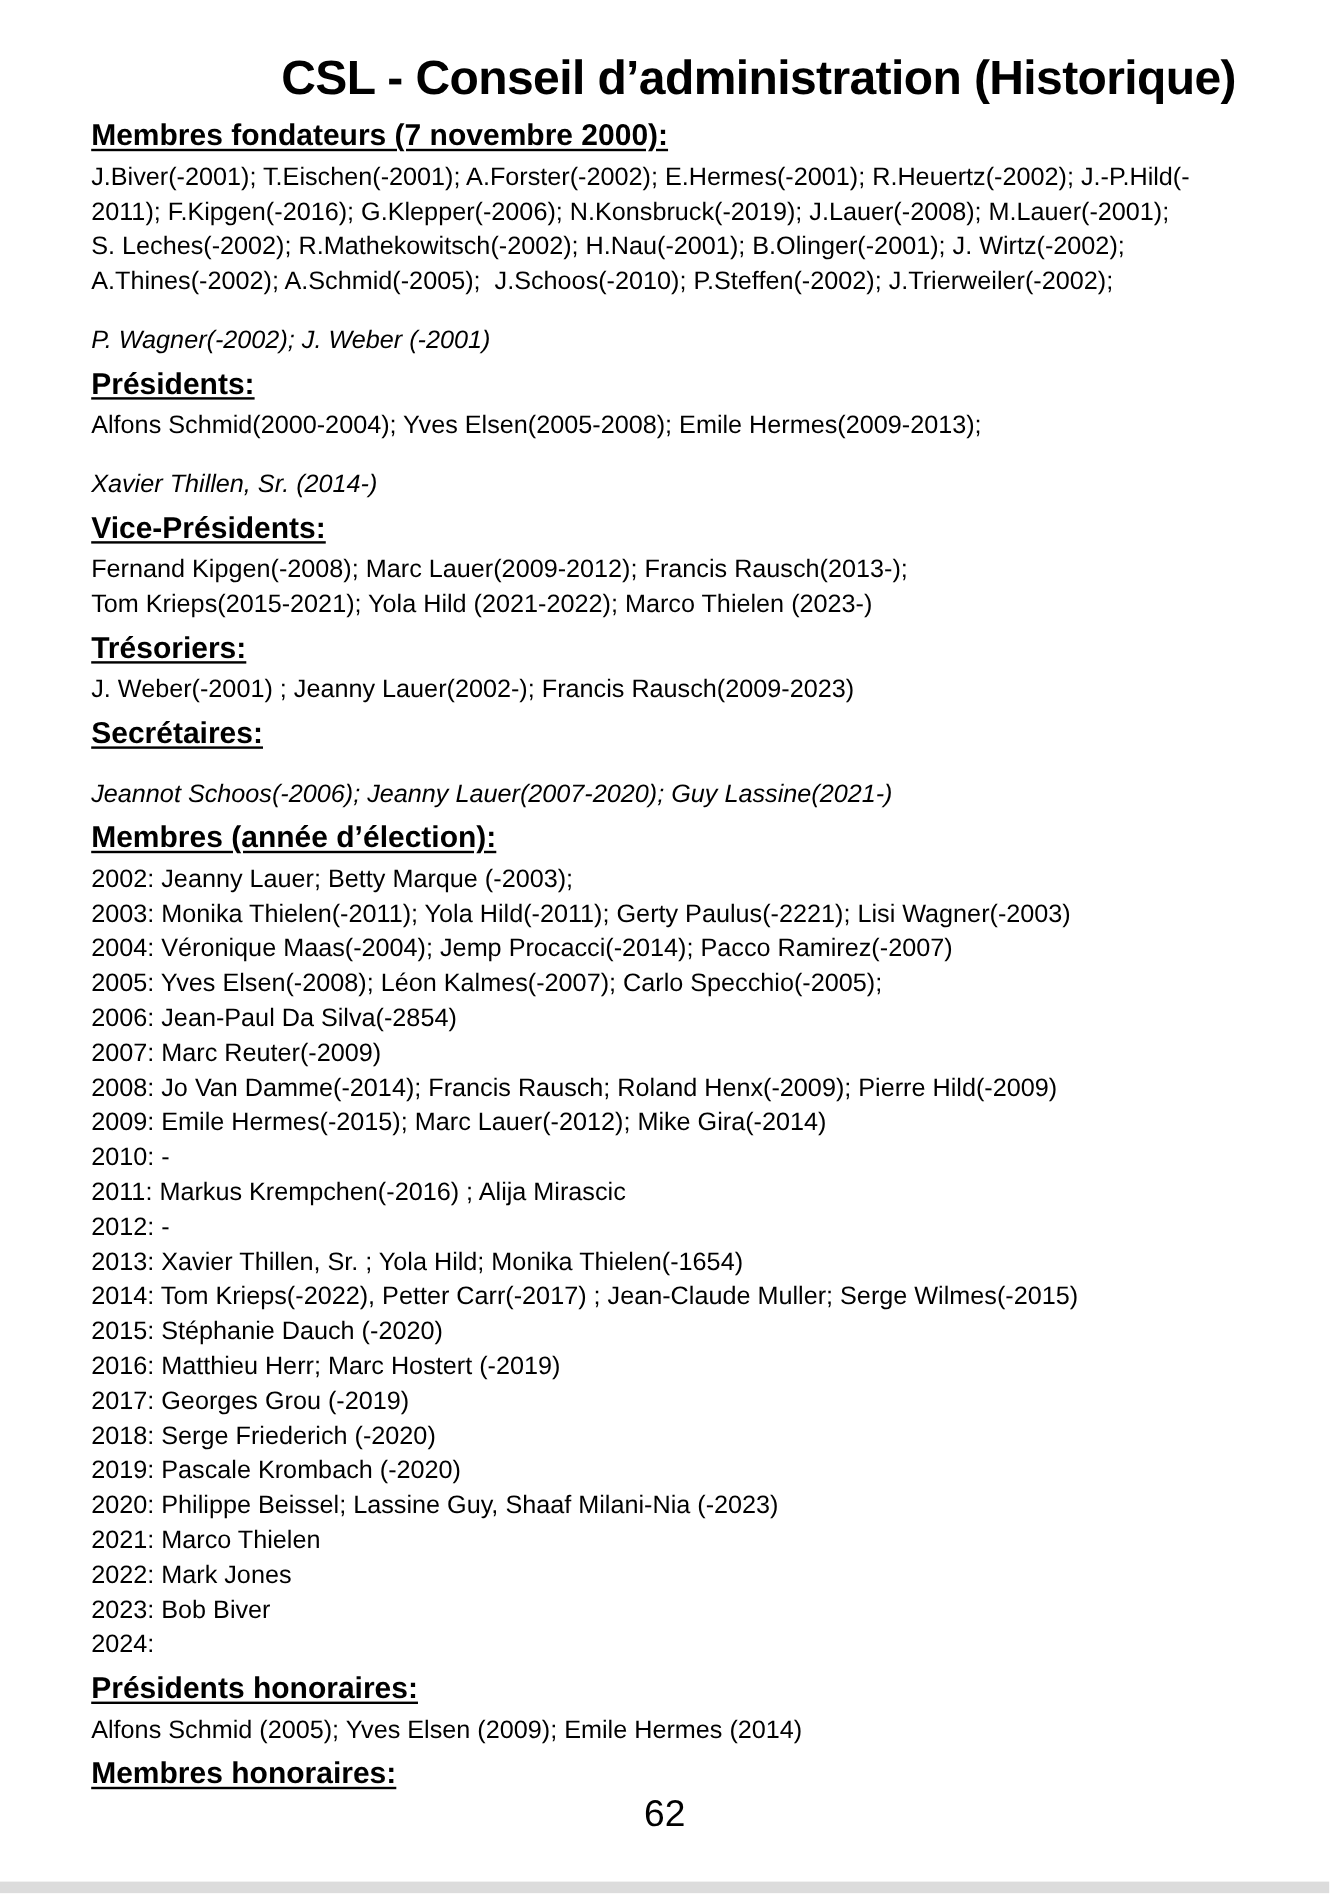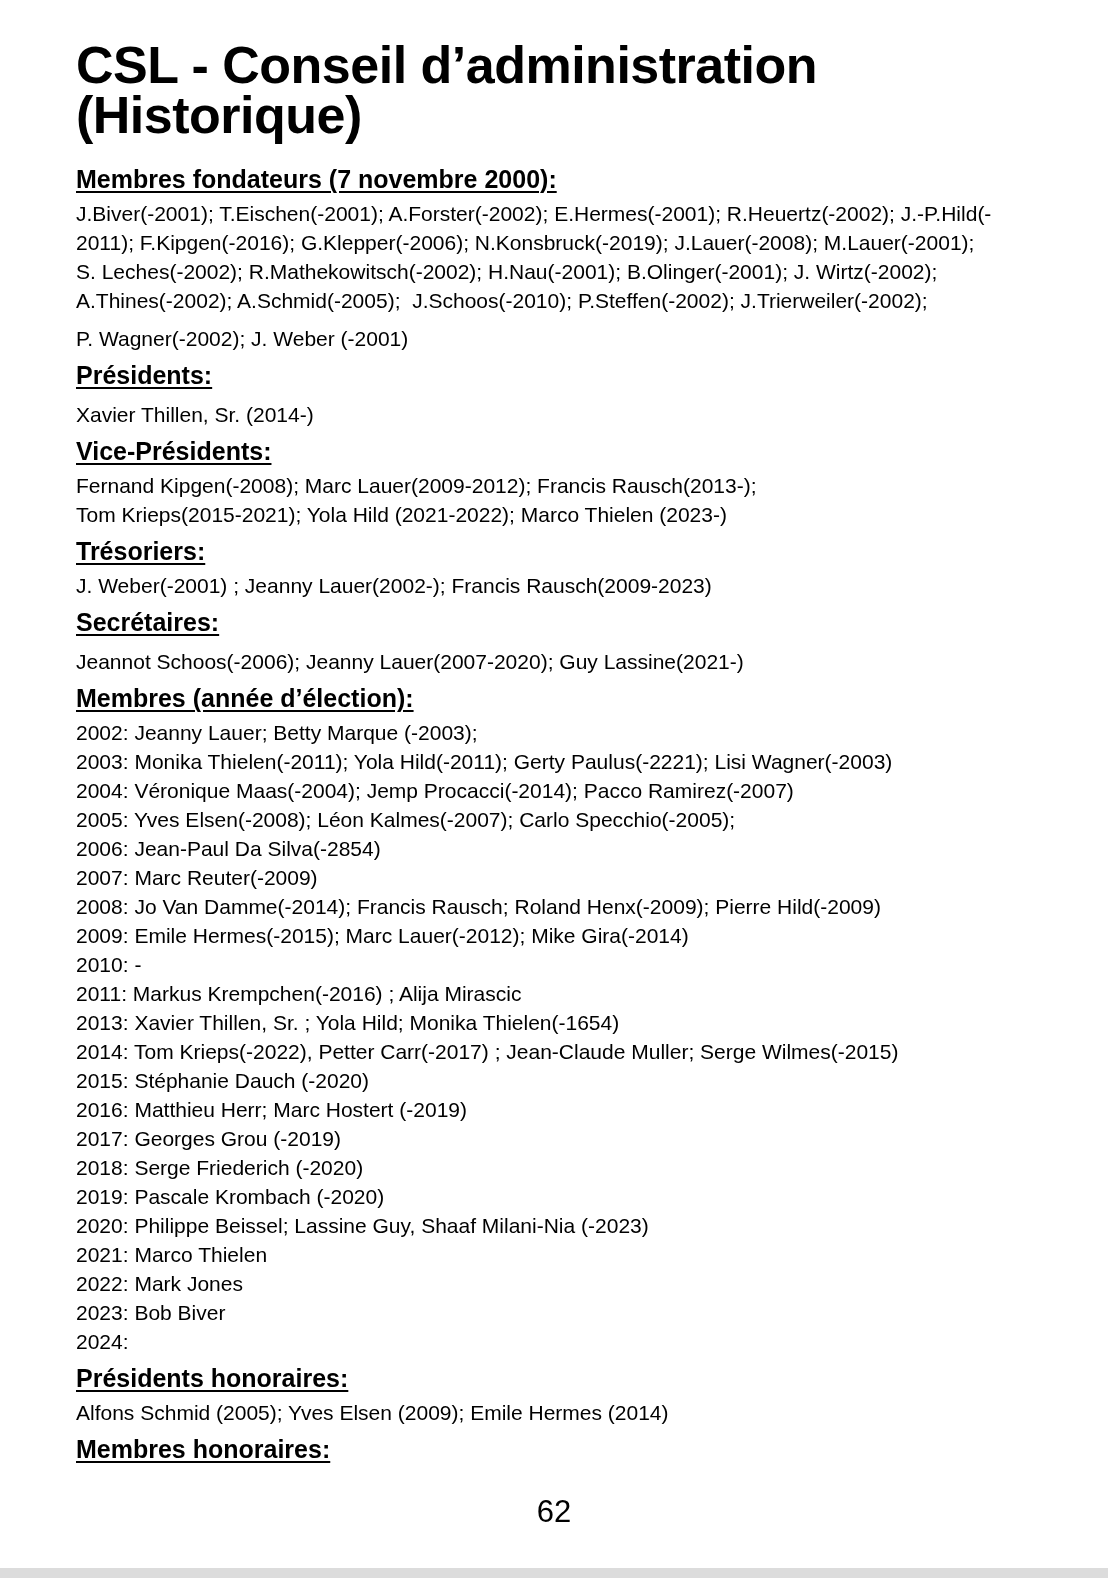--- a/index.html
+++ b/index.html
@@ -12,25 +12,25 @@
     width: 1108px;
     height: 1578px;
     box-sizing: border-box;
     padding: 40px 78px 0 76px;
     background: #ffffff;
     color: #000000;
     font-family: "Liberation Sans", sans-serif;
     overflow: hidden;
   }
   .doc-title {
-    margin: 0 0 24px 0;
-    font-size: 52px;
+    margin: 0 0 8px 0;
+    font-size: 40px;
     line-height: 50px;
     font-weight: 700;
-    text-align: left;
+    text-align: right;
     letter-spacing: -0.5px;
   }
   .doc-section {
     margin: 0;
   }
   .section-heading {
     margin: 7px 0 4px 0;
     font-size: 25px;
     line-height: 31px;
     font-weight: 700;
@@ -38,21 +38,22 @@
     text-decoration-thickness: 2px;
     text-underline-offset: 3px;
   }
   .line {
     margin: 0;
     font-size: 21px;
     line-height: 29px;
     white-space: pre-wrap;
   }
   .line.spaced-top {
-    margin-top: 9px;
+    margin-top: 20px;
+    font-style: italic;
   }
   .page-number {
     position: absolute;
     left: 0;
     right: 0;
     bottom: 52px;
     text-align: center;
     font-size: 31px;
     line-height: 28px;
   }
@@ -76,20 +77,21 @@
     <h2 class="section-heading">Membres fondateurs (7 novembre 2000):</h2>
     <p class="line">J.Biver(-2001); T.Eischen(-2001); A.Forster(-2002); E.Hermes(-2001); R.Heuertz(-2002); J.-P.Hild(-</p>
     <p class="line">2011); F.Kipgen(-2016); G.Klepper(-2006); N.Konsbruck(-2019); J.Lauer(-2008); M.Lauer(-2001);</p>
     <p class="line">S. Leches(-2002); R.Mathekowitsch(-2002); H.Nau(-2001); B.Olinger(-2001); J. Wirtz(-2002);</p>
     <p class="line">A.Thines(-2002); A.Schmid(-2005);  J.Schoos(-2010); P.Steffen(-2002); J.Trierweiler(-2002);</p>
     <p class="line spaced-top">P. Wagner(-2002); J. Weber (-2001)</p>
   </section>
 
   <section class="doc-section">
     <h2 class="section-heading">Présidents:</h2>
+    <p class="line">Alfons Schmid(2000-2004); Yves Elsen(2005-2008); Emile Hermes(2009-2013);</p>
     <p class="line spaced-top">Xavier Thillen, Sr. (2014-)</p>
   </section>
 
   <section class="doc-section">
     <h2 class="section-heading">Vice-Présidents:</h2>
     <p class="line">Fernand Kipgen(-2008); Marc Lauer(2009-2012); Francis Rausch(2013-);</p>
     <p class="line">Tom Krieps(2015-2021); Yola Hild (2021-2022); Marco Thielen (2023-)</p>
   </section>
 
   <section class="doc-section">
@@ -107,20 +109,21 @@
     <p class="line">2002: Jeanny Lauer; Betty Marque (-2003);</p>
     <p class="line">2003: Monika Thielen(-2011); Yola Hild(-2011); Gerty Paulus(-2221); Lisi Wagner(-2003)</p>
     <p class="line">2004: Véronique Maas(-2004); Jemp Procacci(-2014); Pacco Ramirez(-2007)</p>
     <p class="line">2005: Yves Elsen(-2008); Léon Kalmes(-2007); Carlo Specchio(-2005);</p>
     <p class="line">2006: Jean-Paul Da Silva(-2854)</p>
     <p class="line">2007: Marc Reuter(-2009)</p>
     <p class="line">2008: Jo Van Damme(-2014); Francis Rausch; Roland Henx(-2009); Pierre Hild(-2009)</p>
     <p class="line">2009: Emile Hermes(-2015); Marc Lauer(-2012); Mike Gira(-2014)</p>
     <p class="line">2010: -</p>
     <p class="line">2011: Markus Krempchen(-2016) ; Alija Mirascic</p>
+    <p class="line">2012: -</p>
     <p class="line">2013: Xavier Thillen, Sr. ; Yola Hild; Monika Thielen(-1654)</p>
     <p class="line">2014: Tom Krieps(-2022), Petter Carr(-2017) ; Jean-Claude Muller; Serge Wilmes(-2015)</p>
     <p class="line">2015: Stéphanie Dauch (-2020)</p>
     <p class="line">2016: Matthieu Herr; Marc Hostert (-2019)</p>
     <p class="line">2017: Georges Grou (-2019)</p>
     <p class="line">2018: Serge Friederich (-2020)</p>
     <p class="line">2019: Pascale Krombach (-2020)</p>
     <p class="line">2020: Philippe Beissel; Lassine Guy, Shaaf Milani-Nia (-2023)</p>
     <p class="line">2021: Marco Thielen</p>
     <p class="line">2022: Mark Jones</p>

